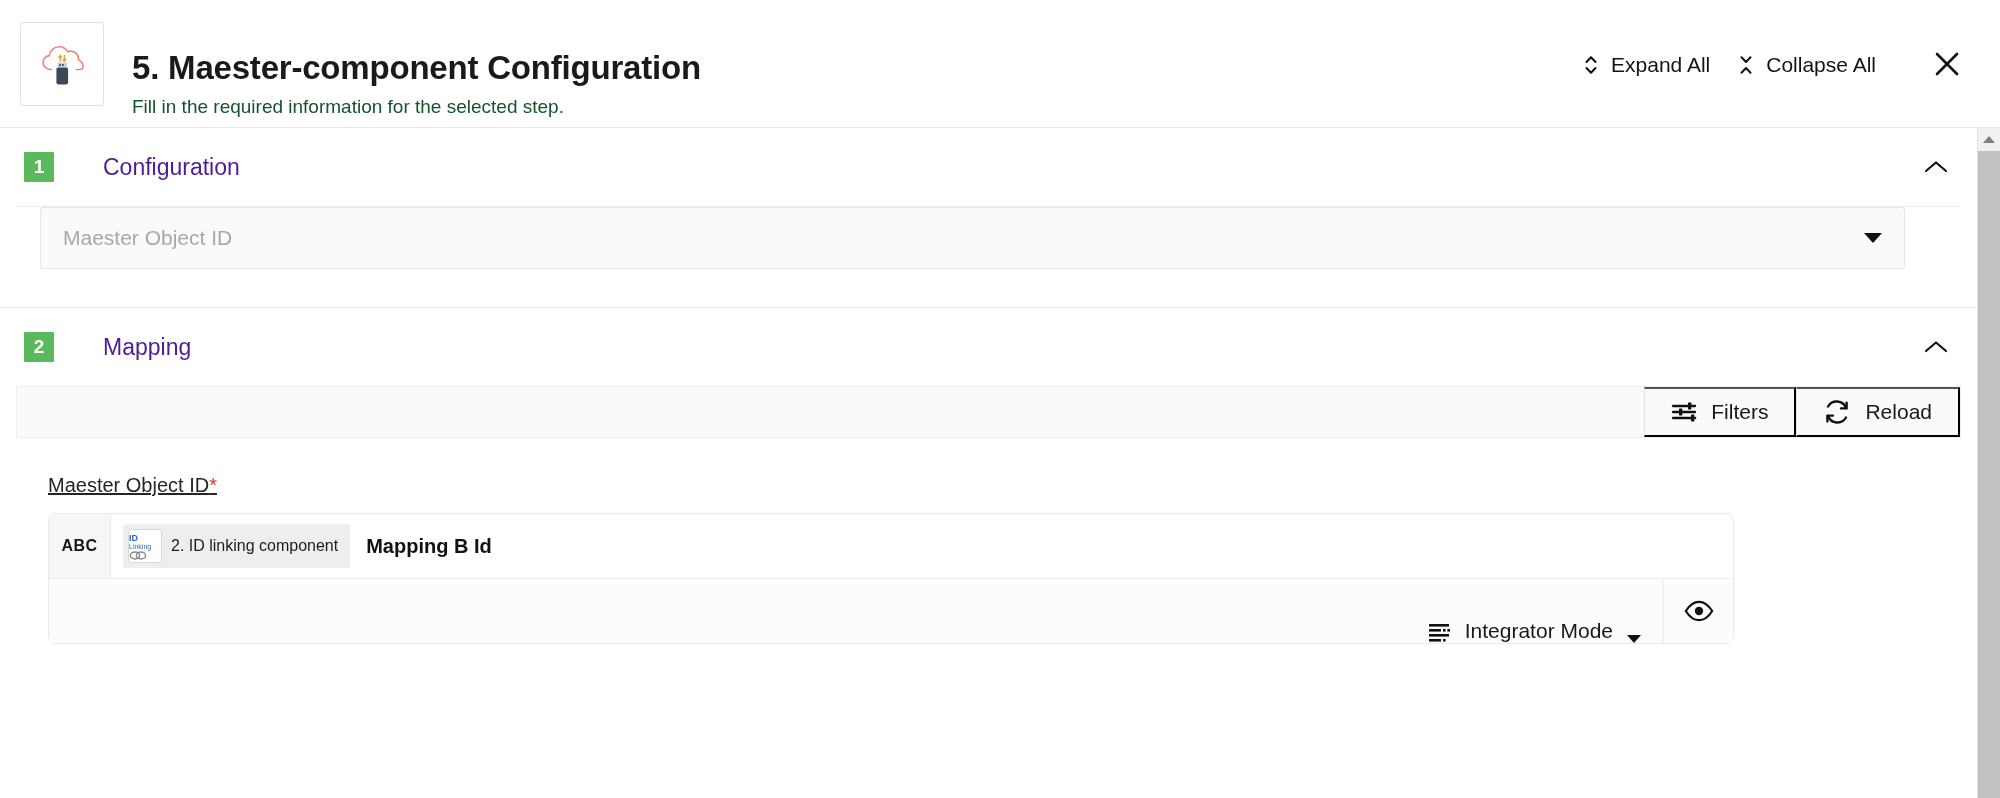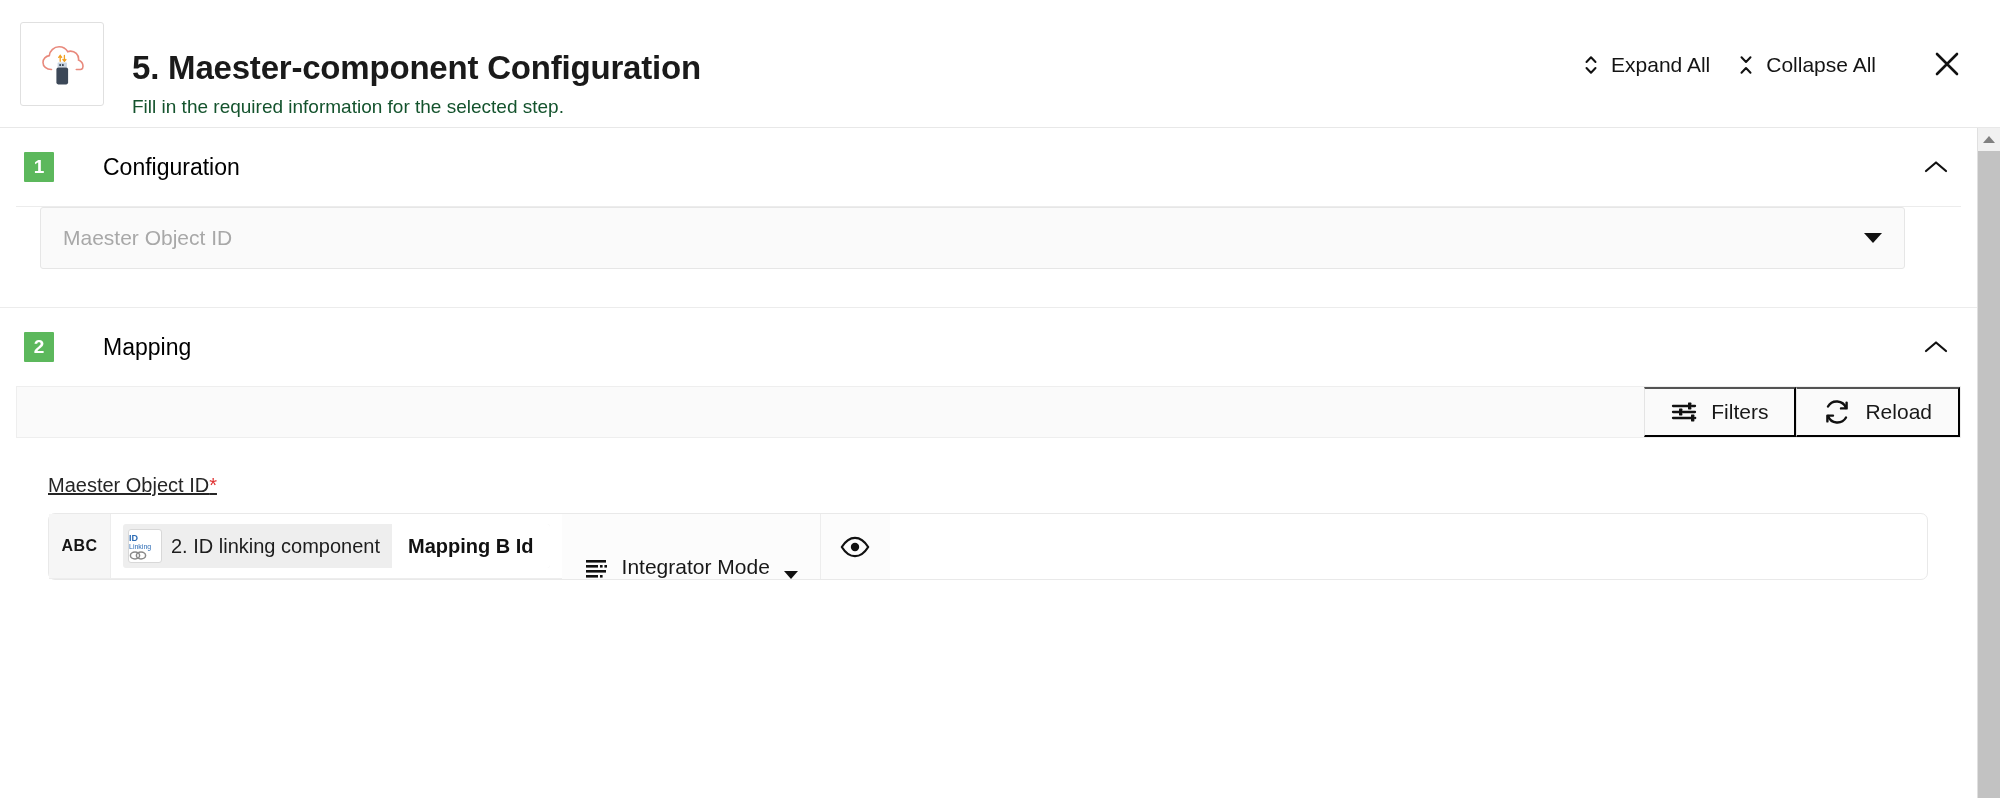--- a/index.html
+++ b/index.html
@@ -112,21 +112,21 @@
     color: #ffffff;
     font-size: 19px;
     font-weight: bold;
     display: flex; align-items: center; justify-content: center;
     flex: 0 0 auto;
     border-radius: 1px;
   }
   .section-title {
     margin-left: 49px;
     font-size: 23px;
-    color: #000000;
+    color: #4c1d95;
     flex: 1 1 auto;
   }
   .chev-toggle {
     width: 34px; height: 34px;
     display: flex; align-items: center; justify-content: center;
     flex: 0 0 auto;
     cursor: pointer;
   }
   .divider {
     height: 1px;
@@ -203,26 +203,26 @@
 
   
   .map-field-label {
     font-size: 20px;
     color: #262626;
     margin: 36px 0 16px 48px;
     text-decoration: underline;
   }
   .map-box {
     margin-left: 48px;
-    width: 1880px;
+    width: 1686px;
     border: 1px solid #e9e9e9;
     border-radius: 7px;
     background: #ffffff;
     display: flex;
-    flex-direction: row;
+    flex-direction: column;
   }
   .map-row-top {
     display: flex;
     align-items: stretch;
     min-height: 64px;
     border-bottom: 1px solid #ededed;
   }
   .abc-cell {
     width: 62px;
     flex: 0 0 auto;
@@ -260,21 +260,21 @@
     line-height: 1;
     padding-top: 1px;
   }
   .chip-icon .idtxt {
     font-size: 9px; font-weight: bold; color: #2d6cb5; line-height: 9px;
   }
   .chip-icon .lnktxt {
     font-size: 7px; color: #2d6cb5; line-height: 8px;
   }
   .chip-label {
-    font-size: 20px;
+    font-size: 16px;
     color: #1d1d1d;
     padding: 0 12px 0 4px;
     white-space: nowrap;
   }
   .chip-value {
     font-size: 20px;
     font-weight: bold;
     color: #111111;
     background: #ffffff;
     padding: 0 16px;

